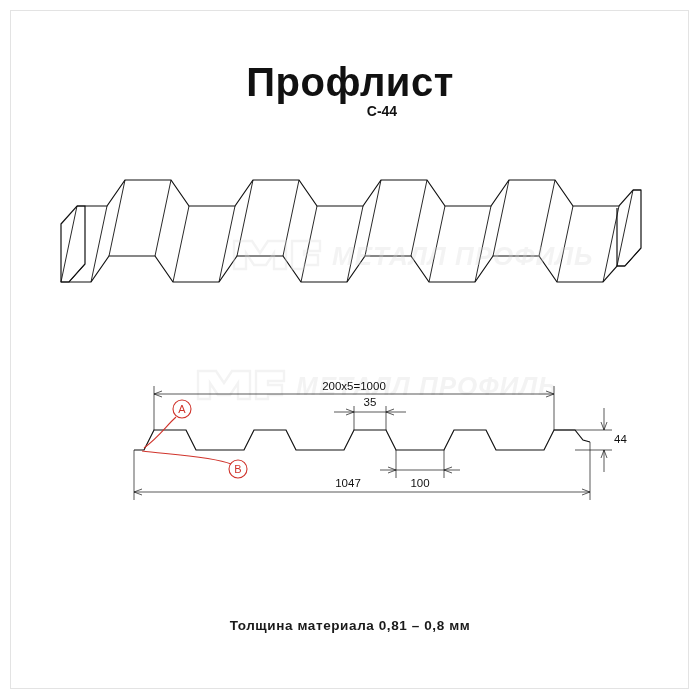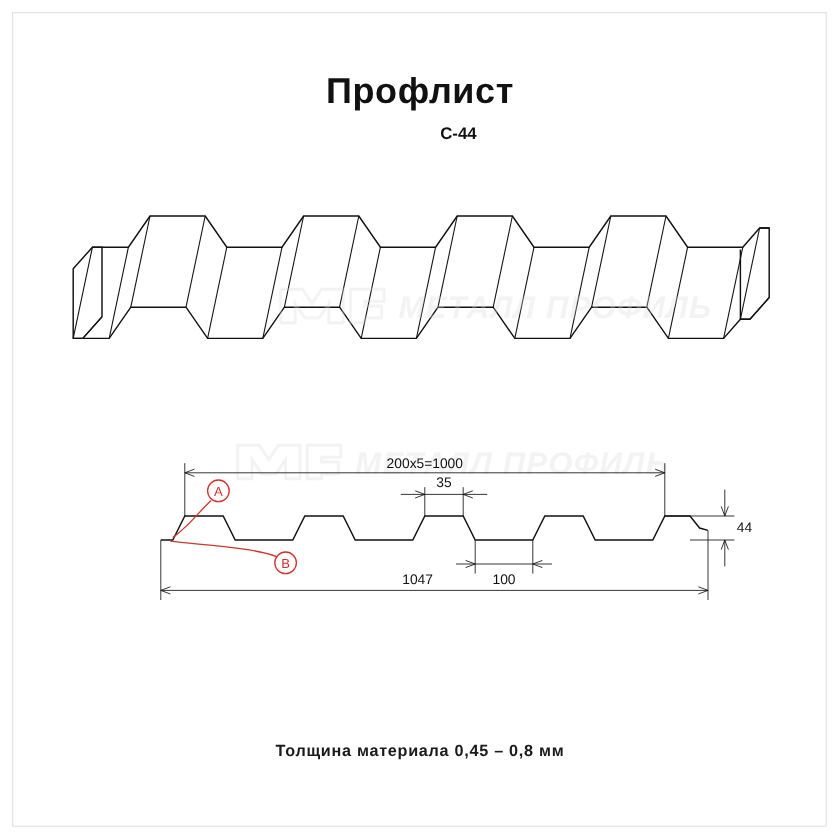--- a/index.html
+++ b/index.html
@@ -26,21 +26,21 @@
     left: 10px; top: 10px;
     width: 679px; height: 679px;
     border: 1px solid #e3e3e3;
     box-sizing: border-box;
   }
   .title {
     position: absolute;
     left: 0; top: 60px;
     width: 700px;
     text-align: center;
-    font-size: 30px;
+    font-size: 40px;
     font-weight: bold;
     letter-spacing: 0.5px;
     color: #111111;
   }
   .subtitle {
     position: absolute;
     left: 0; top: 103px;
     width: 700px;
     text-align: center;
     font-size: 14px;
@@ -219,15 +219,15 @@
       <circle class="mark" cx="62" cy="29" r="9"></circle>
       <text class="mark-txt" x="62" y="33" text-anchor="middle">A</text>
       <path class="mark" d="M56 37 C46 46 40 56 24 68"></path>
 
       <circle class="mark" cx="118" cy="89" r="9"></circle>
       <text class="mark-txt" x="118" y="93" text-anchor="middle">B</text>
       <path class="mark" d="M111 84 C92 76 44 74 22 71"></path>
     </svg>
   </div>
 
-  <div class="footer-note">Толщина материала 0,45 – 0,8 мм</div>
+  <div class="footer-note">Толщина материала 0,81 – 0,8 мм</div>
 
 </div>
 
 </body></html>

